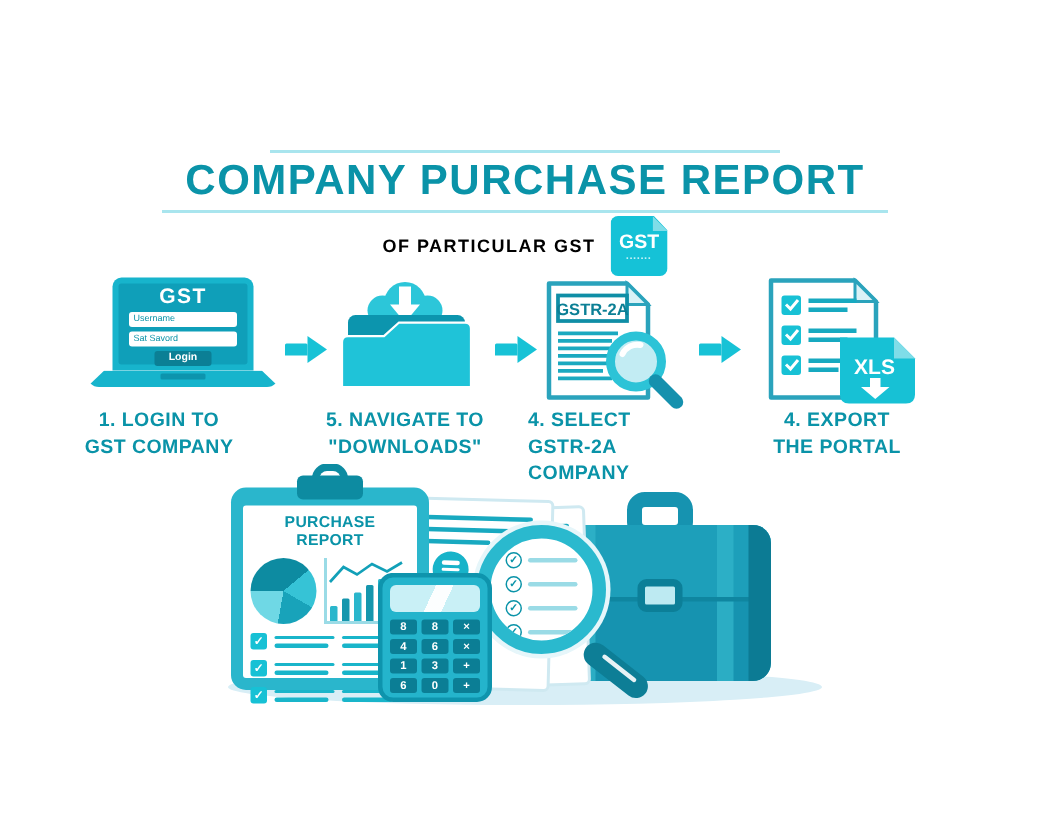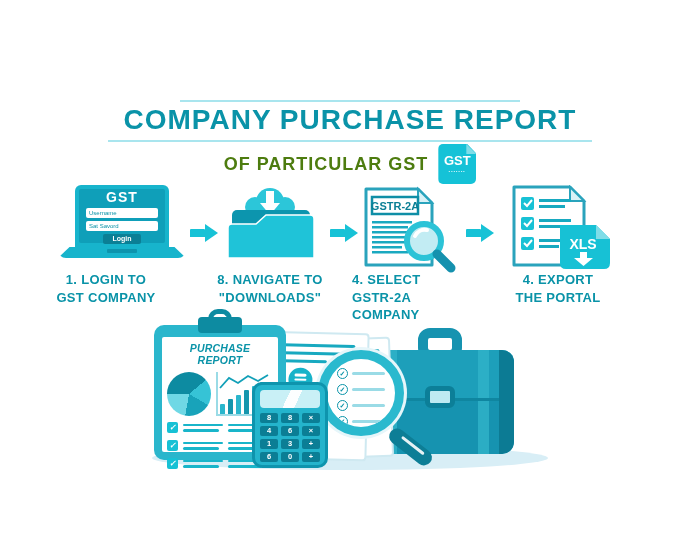--- a/index.html
+++ b/index.html
@@ -9,21 +9,21 @@
   
   .title1{position:absolute;top:60px;left:0;right:0;text-align:center;
           font-size:29px;font-weight:800;letter-spacing:1.5px;color:#12c1d6;}
   .rule{position:absolute;height:2px;background:#a9e5ee;}
   .rule1{top:100px;left:180px;width:340px;}
   .title2{position:absolute;top:104px;left:0;right:0;text-align:center;
           font-size:28px;font-weight:800;letter-spacing:1px;color:#0a93a8;}
   .rule2{top:140px;left:108px;width:484px;}
   .subrow{position:absolute;top:144px;left:0;right:0;display:flex;
           justify-content:center;align-items:center;gap:10px;}
-  .subtitle{font-size:18px;font-weight:800;letter-spacing:1px;color:#4d7c0f;}
+  .subtitle{font-size:12px;font-weight:800;letter-spacing:1px;color:#000000;}
   .gst-badge{position:relative;width:38px;height:40px;background:#15c2d7;border-radius:5px;
              clip-path:polygon(0 0,76% 0,100% 24%,100% 100%,0 100%);
              display:flex;flex-direction:column;align-items:center;justify-content:center;}
   .gst-badge .fold{position:absolute;top:0;right:0;width:10px;height:10px;background:#7fdde8;
              clip-path:polygon(0 0,100% 100%,0 100%);}
   .gst-badge .lbl{color:#fff;font-size:13px;font-weight:800;line-height:1;}
   .gst-badge .dots{color:#d7f6fa;font-size:4px;letter-spacing:1px;line-height:1;margin-top:3px;}
 
   
   .step-icon{position:absolute;top:185px;}
@@ -74,21 +74,21 @@
   .mid-iconrow{display:flex;align-items:center;gap:7px;margin:4px 0 6px 0;}
   .check-glyph{color:#12a0b8;font-size:13px;font-weight:800;line-height:1;}
   .coin{width:24px;height:24px;border-radius:50%;background:#17b3c9;display:flex;flex-direction:column;
         justify-content:center;align-items:center;gap:2px;}
   .coin i{display:block;width:12px;height:2.5px;background:#fff;border-radius:2px;}
   .chkrow{display:flex;align-items:center;gap:4px;margin-bottom:6px;}
   .chkbox-o{width:11px;height:11px;border:2px solid #0a93a8;border-radius:2px;color:#0a93a8;
             font-size:8px;font-weight:800;line-height:10px;text-align:center;box-sizing:border-box;}
   .chkline{height:2.5px;background:#8fd7e3;border-radius:2px;}
 
-  .clipboard{position:absolute;left:6px;top:0;width:132px;height:144px;z-index:3;font-style:italic;}
+  .clipboard{position:absolute;left:6px;top:0;width:132px;height:144px;z-index:3;}
   .clip-ring{position:absolute;left:54px;top:-7px;width:24px;height:16px;border:5px solid #0d8ba1;
              border-bottom:none;border-radius:10px 10px 0 0;box-sizing:border-box;}
   .clip-top{position:absolute;left:44px;top:1px;width:44px;height:16px;background:#0d8ba1;border-radius:4px;z-index:2;}
   .clip-board{position:absolute;top:9px;width:132px;height:135px;background:#2ab6cc;border-radius:10px;}
   .clip-paper{position:absolute;left:8px;top:21px;width:116px;height:115px;background:#fff;border-radius:2px;
               padding:5px 5px 0 5px;box-sizing:border-box;}
   .clip-title{font-size:10.5px;font-weight:800;color:#0a93a8;text-align:center;letter-spacing:.2px;}
   .chartrow{display:flex;align-items:flex-end;gap:5px;margin-top:4px;height:46px;}
   .pie{width:44px;height:44px;border-radius:50%;}
   .bars{position:relative;width:54px;height:44px;border-left:2px solid #9adbe6;border-bottom:2px solid #9adbe6;
@@ -235,21 +235,21 @@
         <polygon points="82,73 101,73 91.5,81" fill="#fff"></polygon>
       </g>
     </svg>
   </div>
 
   <div class="caption" style="left:36px;width:140px;">
     <div>1. LOGIN TO</div>
     <div>GST COMPANY</div>
   </div>
   <div class="caption" style="left:195px;width:150px;">
-    <div>8. NAVIGATE TO</div>
+    <div>5. NAVIGATE TO</div>
     <div>"DOWNLOADS"</div>
   </div>
   <div class="caption" style="left:352px;width:130px;text-align:left;">
     <div>4. SELECT</div>
     <div>GSTR-2A COMPANY</div>
   </div>
   <div class="caption" style="left:498px;width:120px;">
     <div>4. EXPORT</div>
     <div>THE PORTAL</div>
   </div>

